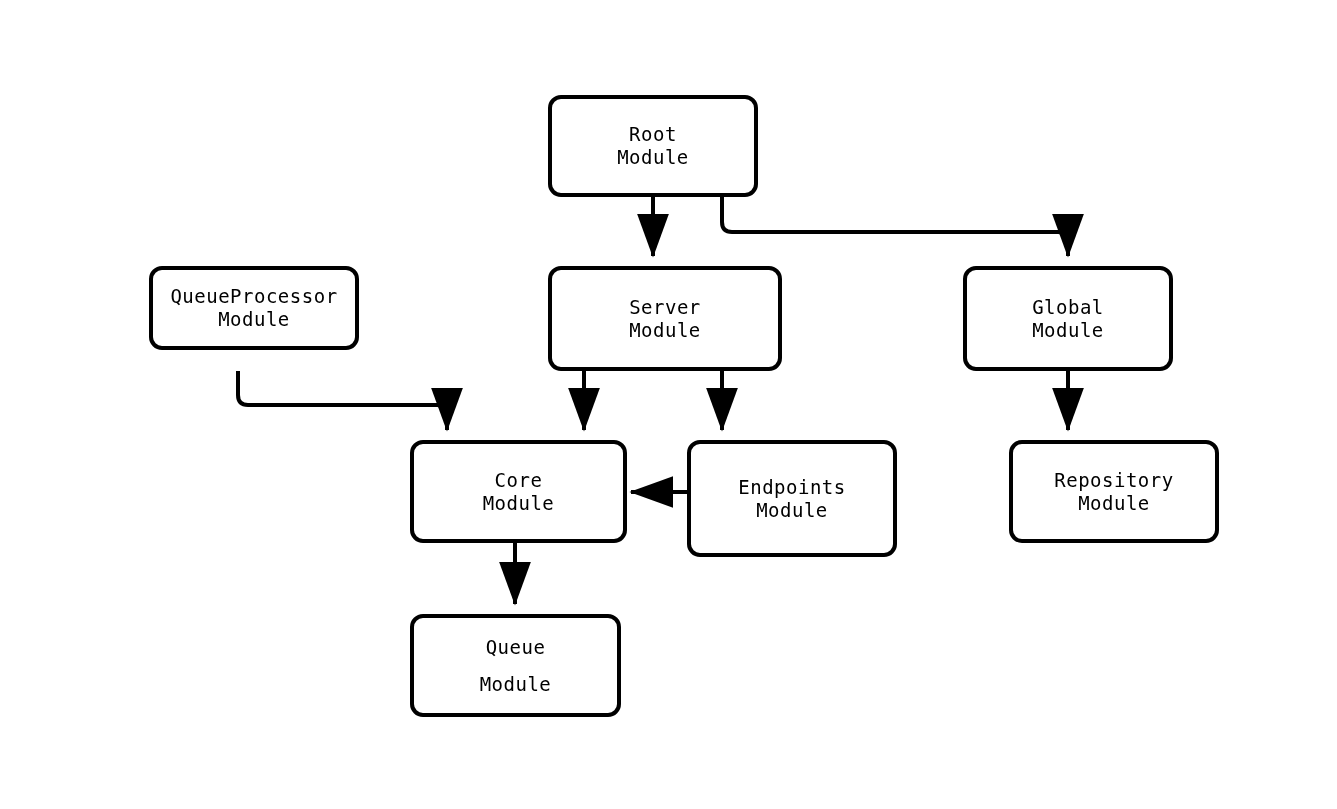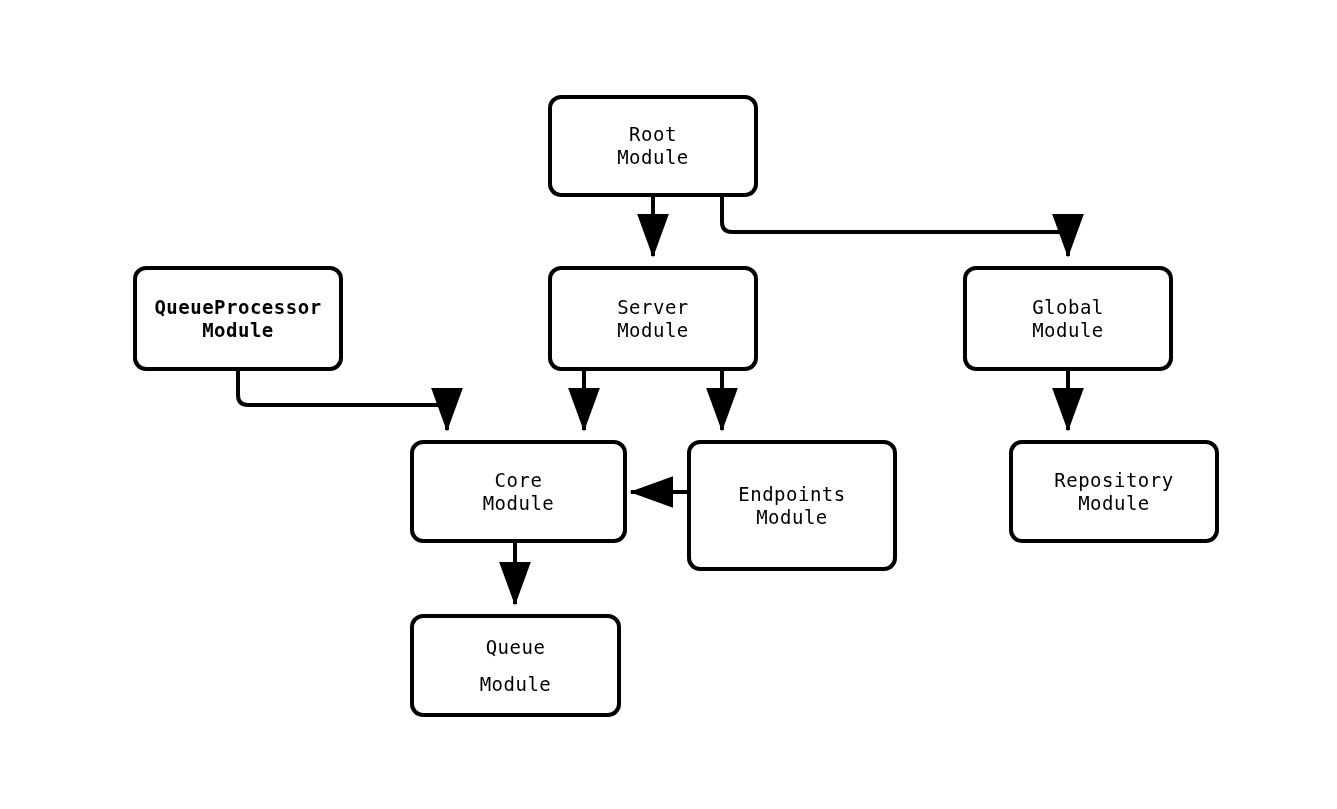--- a/index.html
+++ b/index.html
@@ -67,37 +67,37 @@
         <path d="M 1068 371 L 1068 430" marker-end="url(#arrowhead)" stroke="#000000"></path>
         <path d="M 515 543 L 515 604" marker-end="url(#arrowhead)" stroke="#000000"></path>
       </g>
   </svg>
 
   <div id="nodes-group">
       <div class="node" style="left: 548px; top: 95px; width: 210px; height: 102px; border-color: rgb(0, 0, 0); color: rgb(0, 0, 0);">
         <span class="node-line">Root</span>
         <span class="node-line">Module</span>
       </div>
-      <div class="node" style="left: 133px; top: 266px; width: 210px; height: 105px; border-color: rgb(0, 0, 0); color: rgb(0, 0, 0); font-weight: bold;">
+      <div class="node" style="left: 149px; top: 266px; width: 210px; height: 84px; border-color: rgb(0, 0, 0); color: rgb(0, 0, 0);">
         <span class="node-line">QueueProcessor</span>
         <span class="node-line">Module</span>
       </div>
-      <div class="node" style="left: 548px; top: 266px; width: 210px; height: 105px; border-color: rgb(0, 0, 0); color: rgb(0, 0, 0);">
+      <div class="node" style="left: 548px; top: 266px; width: 234px; height: 105px; border-color: rgb(0, 0, 0); color: rgb(0, 0, 0);">
         <span class="node-line">Server</span>
         <span class="node-line">Module</span>
       </div>
       <div class="node" style="left: 963px; top: 266px; width: 210px; height: 105px; border-color: rgb(0, 0, 0); color: rgb(0, 0, 0);">
         <span class="node-line">Global</span>
         <span class="node-line">Module</span>
       </div>
       <div class="node" style="left: 410px; top: 440px; width: 217px; height: 103px; border-color: rgb(0, 0, 0); color: rgb(0, 0, 0);">
         <span class="node-line">Core</span>
         <span class="node-line">Module</span>
       </div>
-      <div class="node" style="left: 687px; top: 440px; width: 210px; height: 131px; border-color: rgb(0, 0, 0); color: rgb(0, 0, 0);">
+      <div class="node" style="left: 687px; top: 440px; width: 210px; height: 117px; border-color: rgb(0, 0, 0); color: rgb(0, 0, 0);">
         <span class="node-line">Endpoints</span>
         <span class="node-line">Module</span>
       </div>
       <div class="node" style="left: 963px; top: 440px; width: 210px; height: 103px; border-color: rgb(0, 0, 0); color: rgb(0, 0, 0); margin-left: 46px;">
         <span class="node-line">Repository</span>
         <span class="node-line">Module</span>
       </div>
       <div class="node" style="left: 410px; top: 614px; width: 211px; height: 103px; border-color: rgb(0, 0, 0); color: rgb(0, 0, 0); gap: 14px;">
         <span class="node-line">Queue</span>
         <span class="node-line">Module</span>

